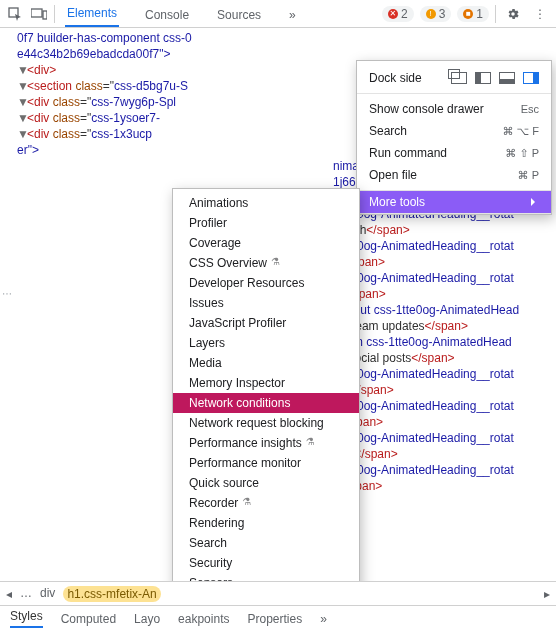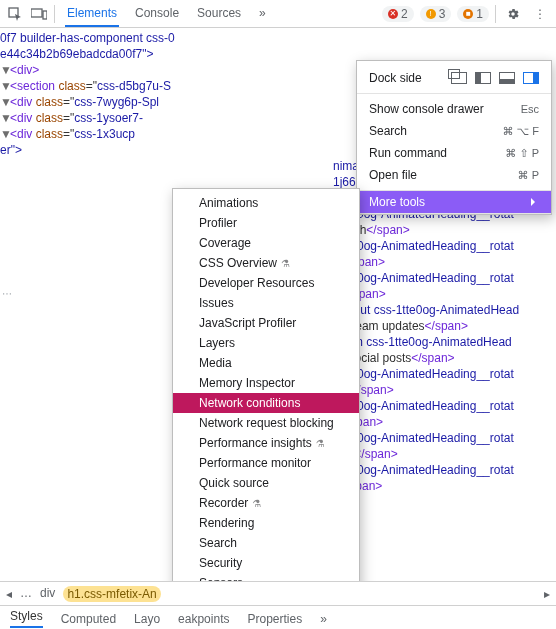--- a/index.html
+++ b/index.html
@@ -1,33 +1,33 @@
 <!DOCTYPE html>
 <html><head>
 <meta charset="utf-8">
 <style>
 * { box-sizing: border-box; margin: 0; padding: 0; font-family: -apple-system, "Segoe UI", Helvetica, Arial, sans-serif; font-size: 12px; }
 html, body { width: 556px; height: 629px; overflow: hidden; background: #fff; color: #333; }
 .toolbar { display: flex; align-items: center; height: 28px; border-bottom: 1px solid #d0d0d0; padding: 0 6px; gap: 6px; }
 .toolbar .icon-btn { width: 18px; height: 18px; display:flex; align-items:center; justify-content:center; color:#5f6368; cursor:pointer; }
 .toolbar .sep { width:1px; height:18px; background:#d0d0d0; }
-.tabs-row { display:flex; align-items:flex-start; gap:14px; padding-left:4px; }
+.tabs-row { display:flex; align-items:flex-end; gap:24px; padding-left:4px; }
 .tab { color:#5f6368; padding: 6px 2px 5px; cursor:pointer; }
 .tab.active { color:#1a73e8; border-bottom: 2px solid #1a73e8; }
 .spacer { flex:1; }
 .badge { display:inline-flex; align-items:center; gap:3px; font-size:11px; background:#f1f3f4; border-radius:8px; padding:1px 6px; color:#5f6368;}
 .badge .dot { width:10px; height:10px; border-radius:50%; display:inline-block; color:#fff; font-size:8px; line-height:10px; text-align:center;}
 .badge .red{background:#d93025;}.badge .yellow{background:#f29900;}.badge .orange{background:#e37400;}
 .gear,.kebab{color:#5f6368; cursor:pointer; padding:0 4px;}
 .elements-panel { position:relative; height:553px; overflow:hidden; font-family: Menlo, Consolas, monospace; font-size:11px; }
 .dom-tree { padding: 2px 0 0 0; line-height:16px; white-space:nowrap; }
-.dom-tree .row { padding-left:0; }
+.dom-tree .row { padding-left:17px; }
 .indent-3{padding-left:96px;}.indent-4{padding-left:110px;}.indent-5{padding-left:124px;}.indent-6{padding-left:138px;}.indent-7{padding-left:152px;}.indent-8{padding-left:166px;}
 .tri{color:#6e6e6e; display:inline-block; width:10px;}
-.tag{color:#6d28d9;}.attr-n{color:#994500;}.attr-v{color:#1a1aa6;}.txt{color:#303030;}.grey{color:#888;}
+.tag{color:#b91c1c;}.attr-n{color:#994500;}.attr-v{color:#1a1aa6;}.txt{color:#303030;}.grey{color:#888;}
 .bottom-crumbs{height:24px;border-top:1px solid #d0d0d0;display:flex;align-items:center;padding:0 6px;gap:8px;color:#5f6368;}
 .crumbs-scroll{display:flex;gap:8px;overflow:hidden;}
 .crumb-sel{background:#cfe8fc;color:#000;padding:1px 4px;border-radius:2px;}
 .pill-warn{background:#fde293;color:#7a5a00;padding:1px 4px;border-radius:8px;}
 .styles-tabs{height:26px;border-top:1px solid #d0d0d0;display:flex;align-items:center;gap:18px;padding:0 10px;color:#5f6368;}
 .styles-tabs .active{color:#333;border-bottom:2px solid #1a73e8;padding-bottom:3px;}
 .drawer-grip{position:absolute;left:2px;top:260px;color:#9aa0a6;letter-spacing:1px;font-size:10px;}
 
 .menu { position:absolute; background:#fff; border:1px solid #bdbdbd; box-shadow: 2px 4px 12px rgba(0,0,0,.25); z-index:10; font-size:12px; color:#202124;}
 .menu.main { left:356px; top:32px; width:196px; }
@@ -42,21 +42,21 @@
 .dock-icons .di{width:16px;height:12px;border:1.5px solid #5f6368;position:relative;cursor:pointer;}
 .dock-icons .di.sel{border-color:#1a73e8;}
 .di.undock::after{content:"";position:absolute;width:10px;height:8px;border:1.5px solid #5f6368;left:-4px;top:-4px;}
 .di.left::before{content:"";position:absolute;left:0;top:0;bottom:0;width:5px;background:#5f6368;}
 .di.bottom::before{content:"";position:absolute;left:0;right:0;bottom:0;height:4px;background:#5f6368;}
 .di.right::before{content:"";position:absolute;right:0;top:0;bottom:0;width:5px;background:#1a73e8;}
 .arrow-r{border:4px solid transparent;border-left-color:#202124;width:0;height:0;}
 .row.hl .arrow-r{border-left-color:#fff;}
 
 .menu.sub { left:172px; top:160px; width:188px; padding:4px 0;}
-.menu.sub .srow{padding:3px 26px;cursor:pointer;white-space:nowrap;display:flex;align-items:center;gap:4px;}
+.menu.sub .srow{padding:3px 16px;cursor:pointer;white-space:nowrap;display:flex;gap:4px;}
 .menu.sub .srow.hl{background:#be185d;color:#fff;}
 .flask{opacity:.55;font-size:10px;}
 
 svg{display:block;}
 </style>
 </head>
 <body>
 
 <div class="toolbar">
   <div class="icon-btn">

